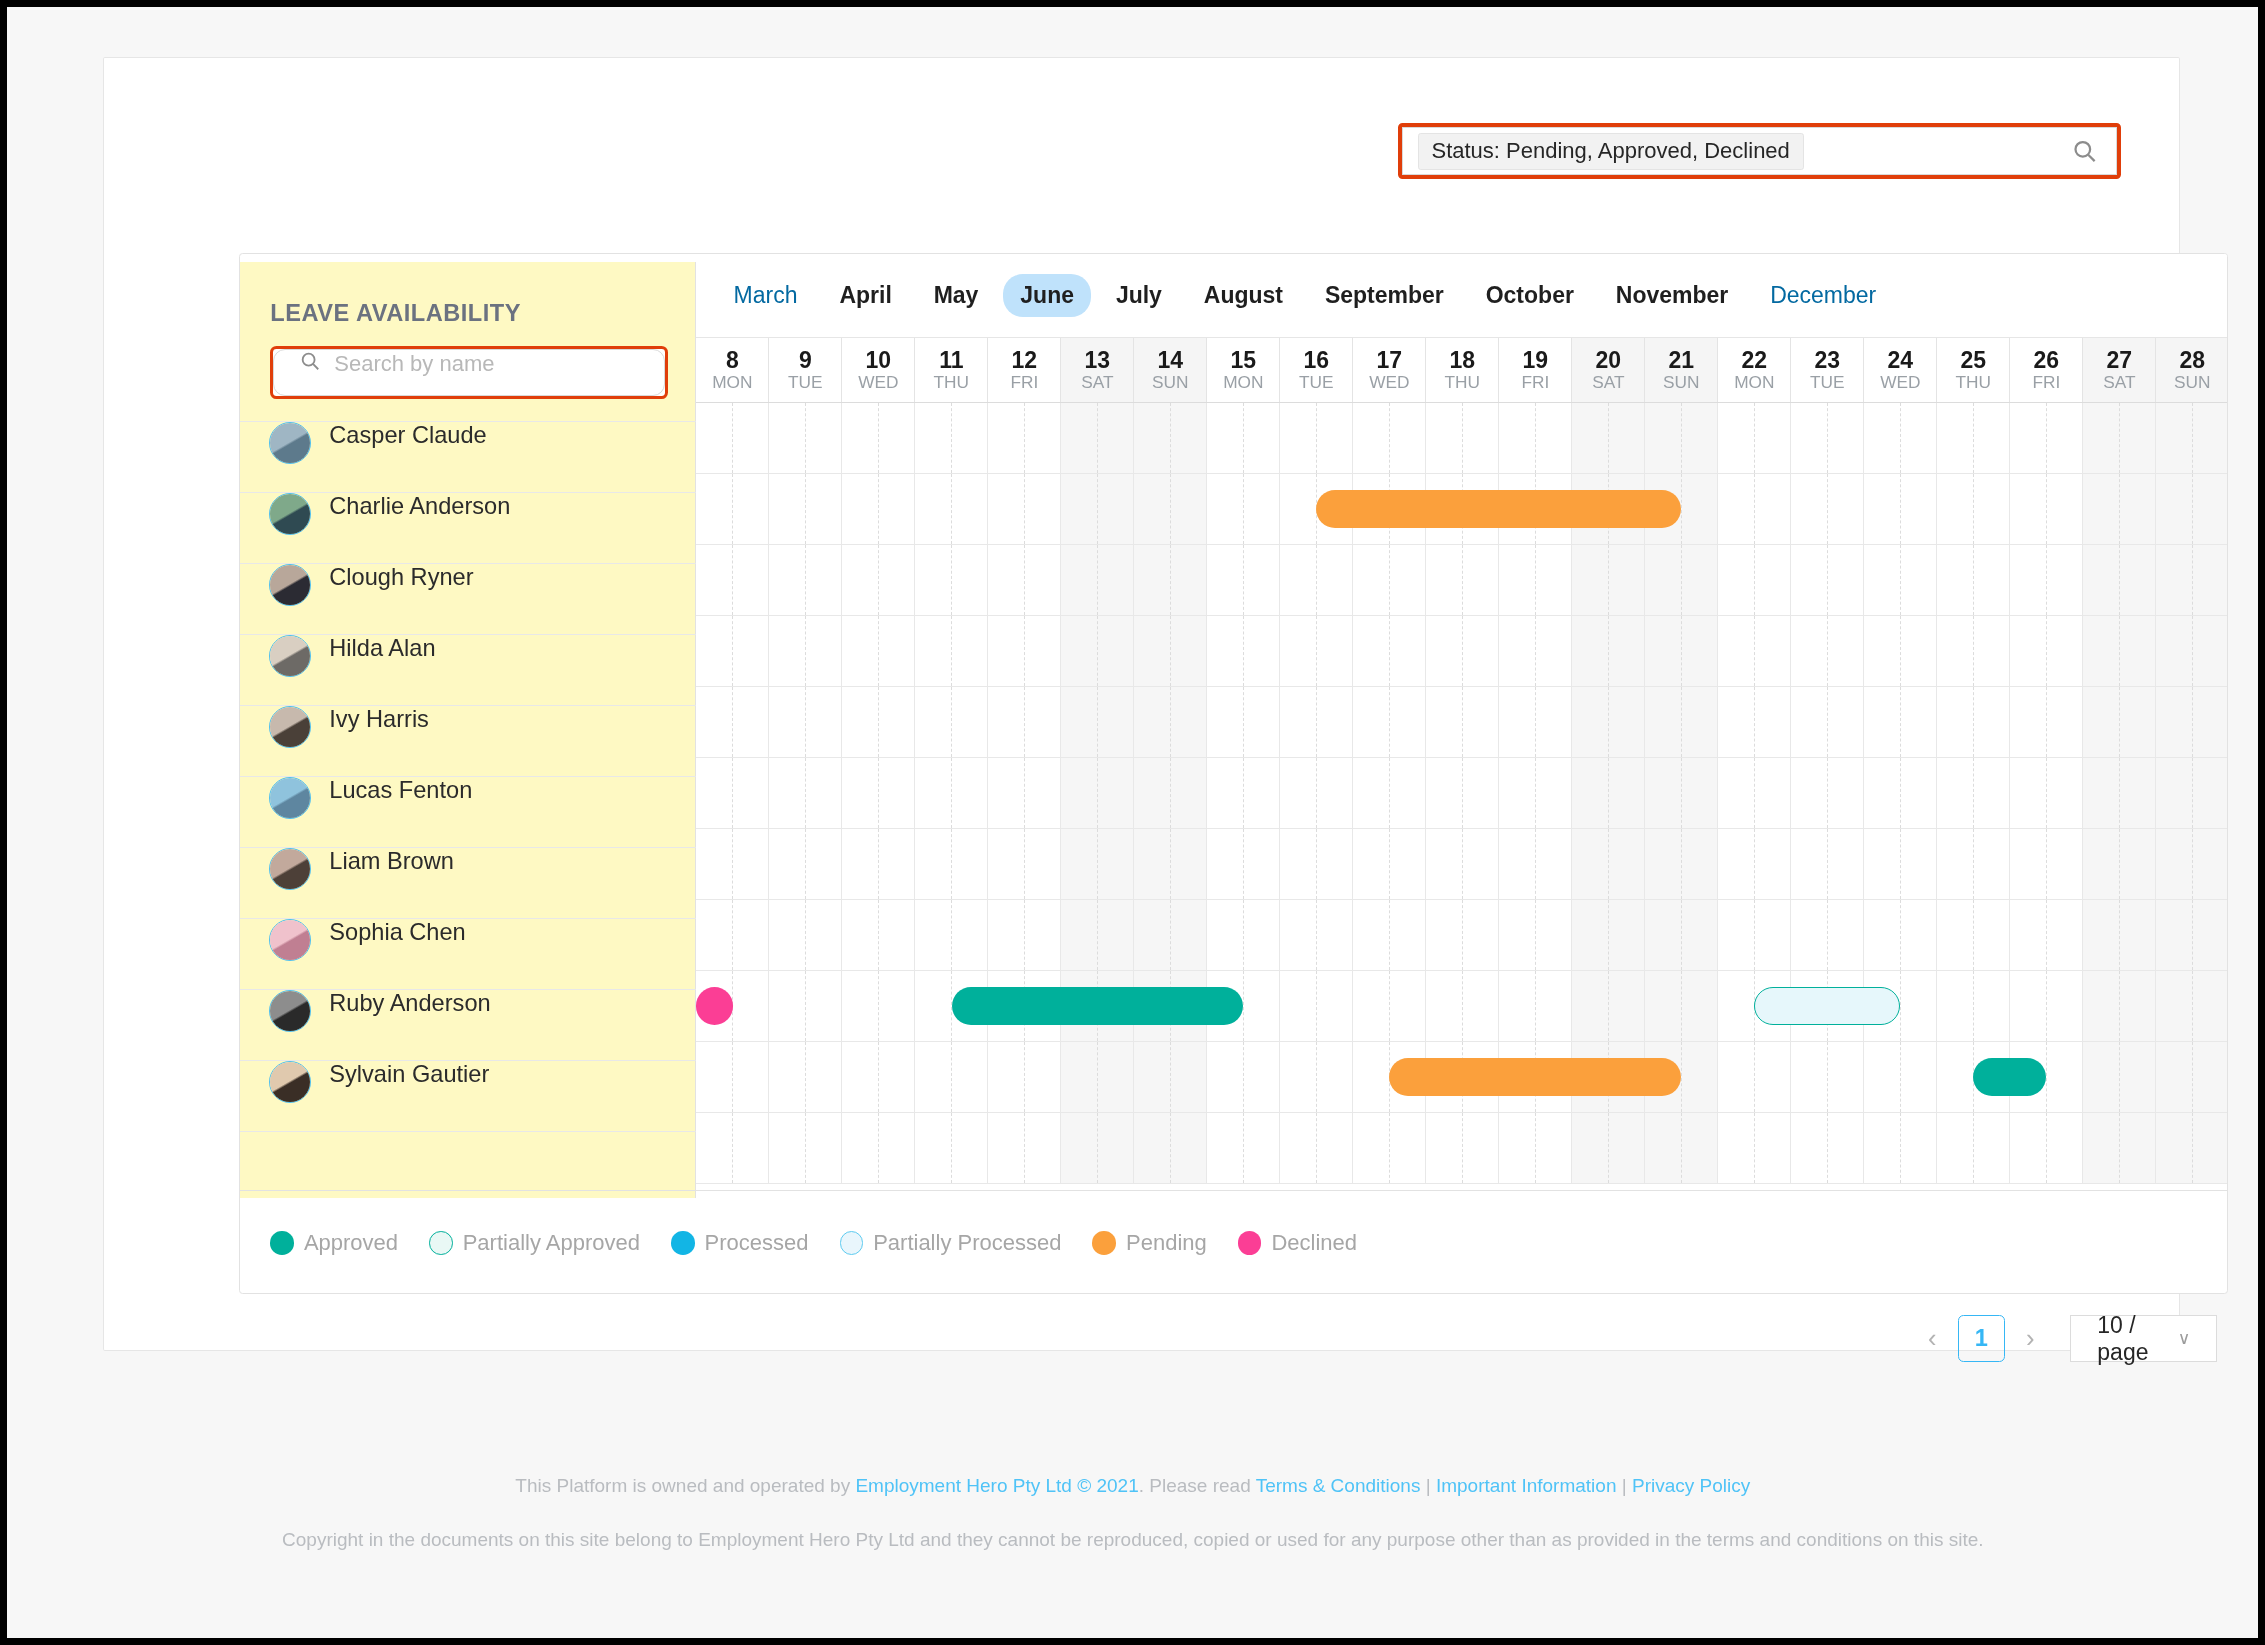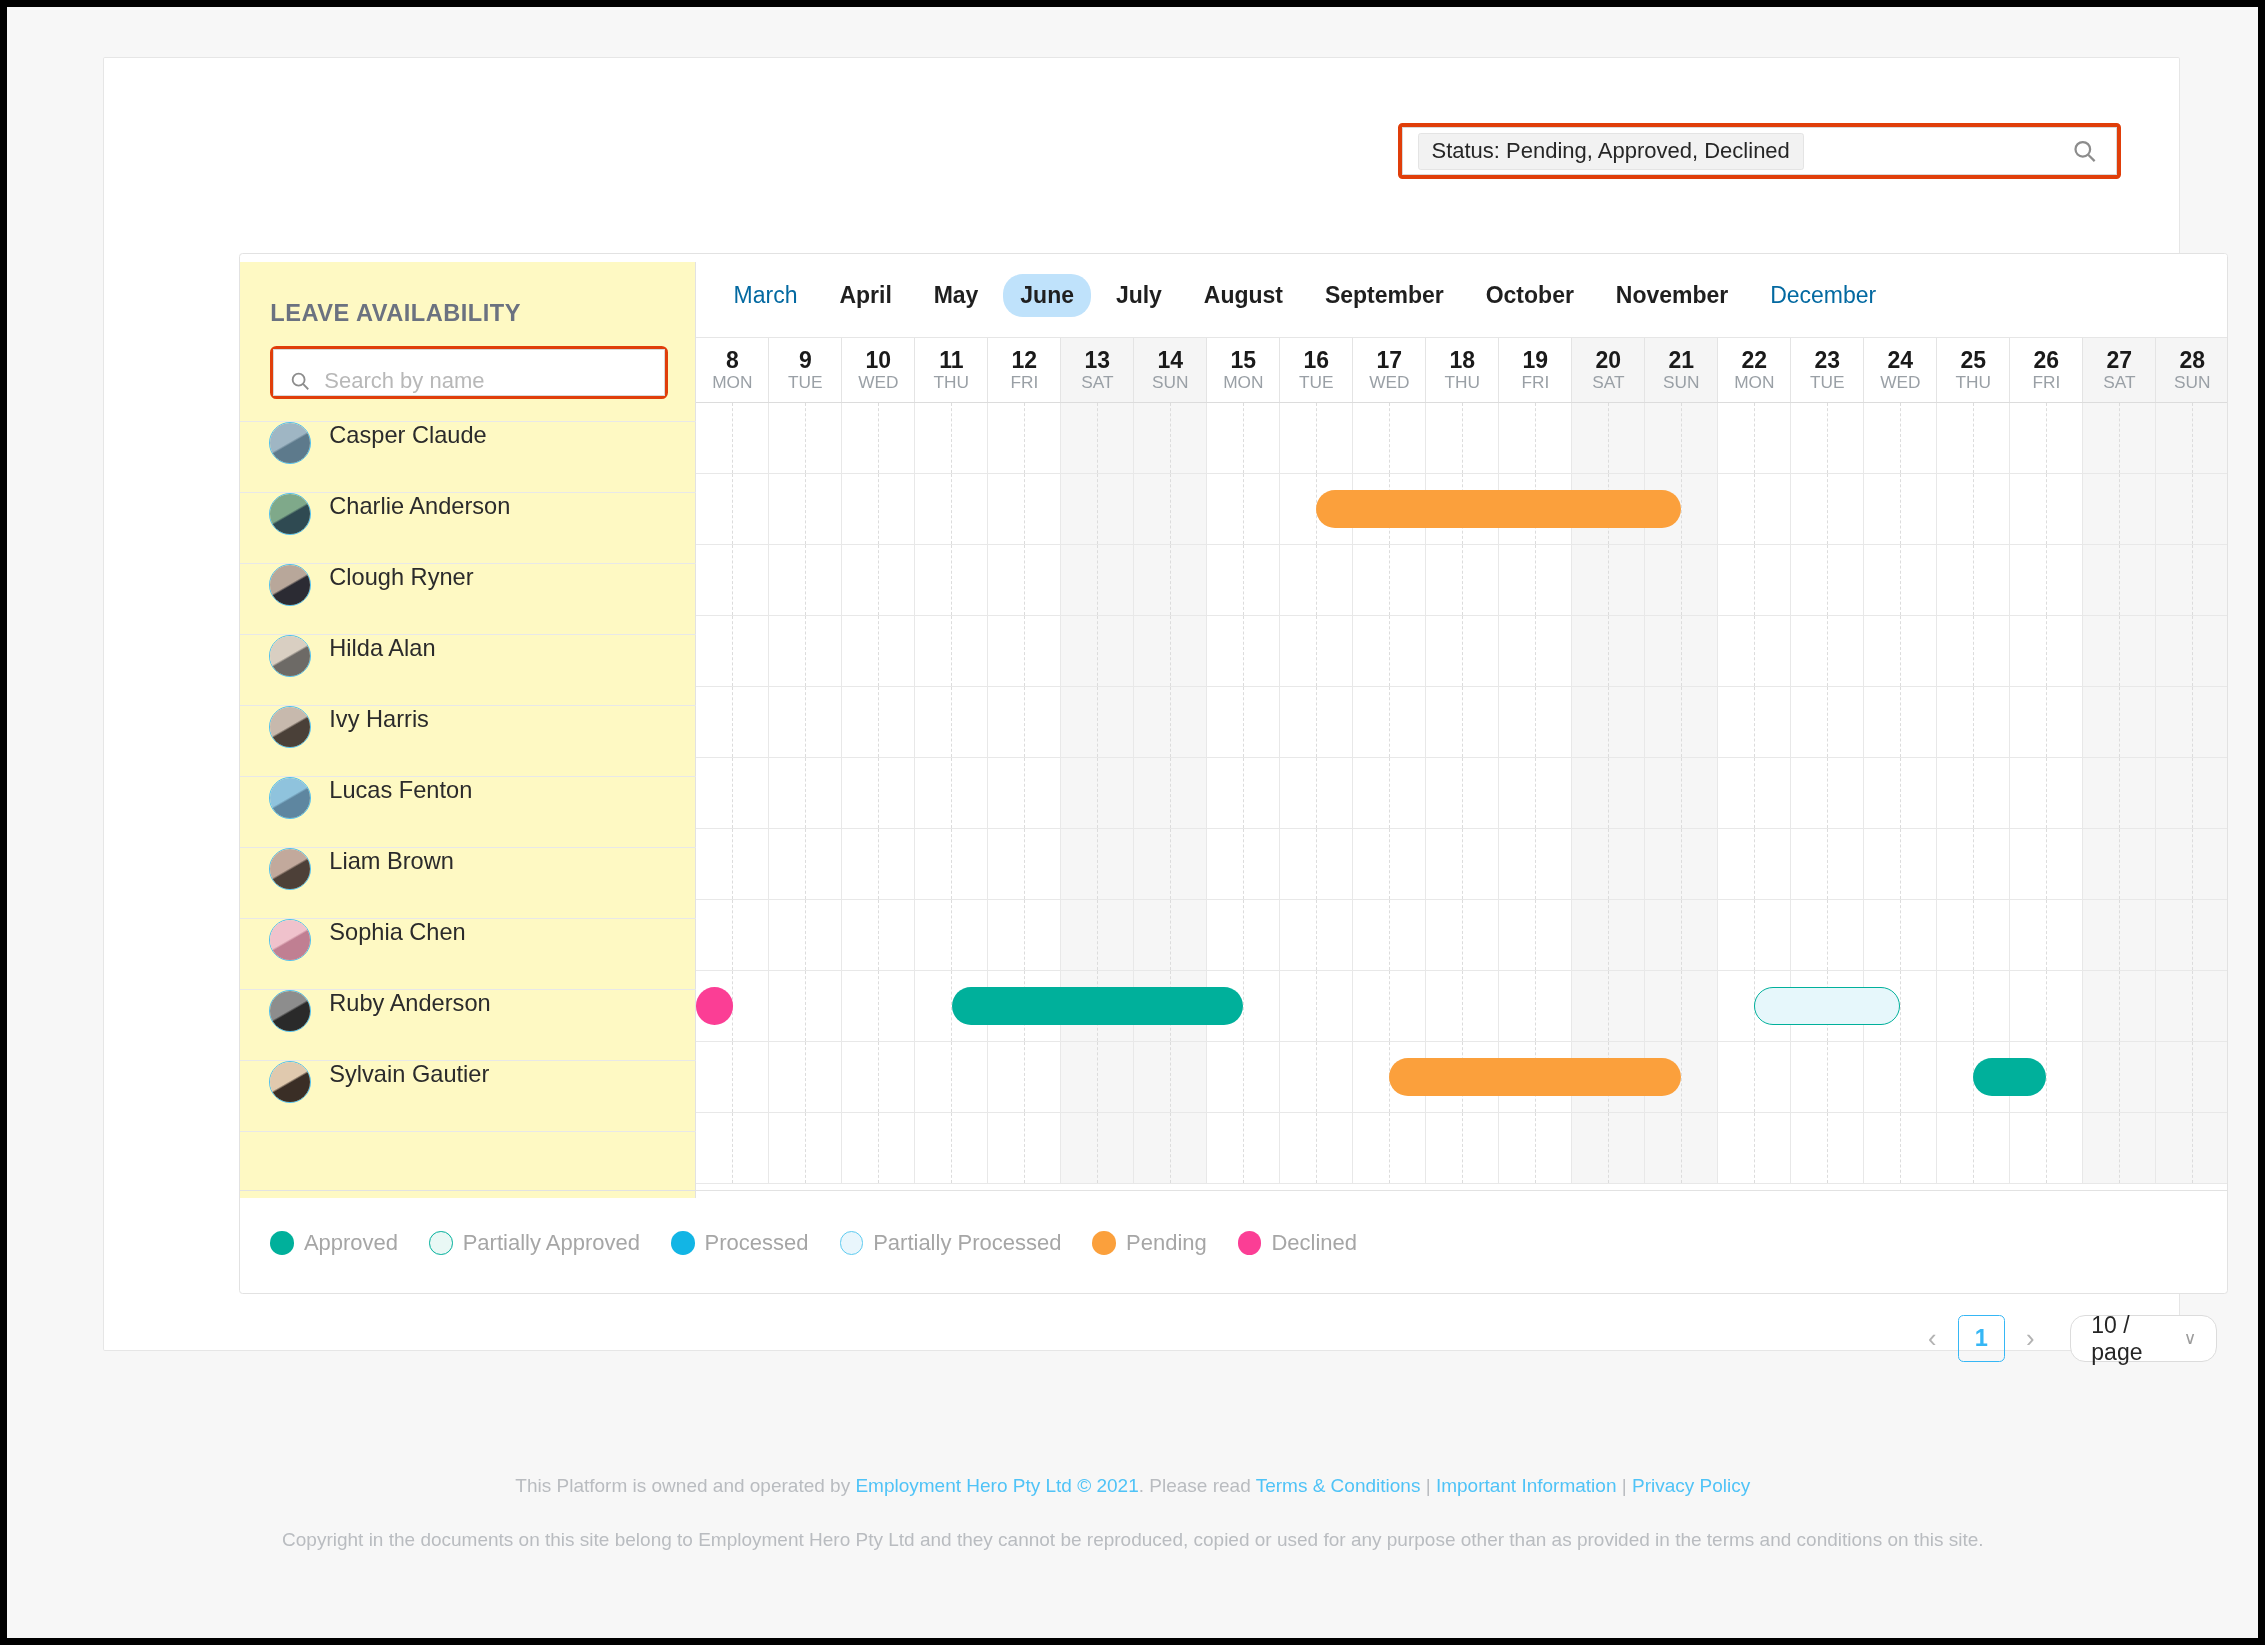--- a/index.html
+++ b/index.html
@@ -97,23 +97,23 @@
     position: absolute;
     left: 30px; top: 84px;
     width: 398px; height: 53px;
     border: 3.6px solid #e03e0a;
     border-radius: 6.4px;
     background: #fff;
   }
   .name-search-inner {
     position: absolute; inset: 0;
     border: 0.9px solid #d9d9d9;
-    border-radius: 0;
-    display: flex; align-items: flex-end;
-    padding-left: 15px;
+    border-radius: 12px;
+    display: flex; align-items: flex-start;
+    padding-left: 25px;
     background: #fff;
   }
   .name-search-inner svg { width: 22px; height: 22px; color: #8c8c8c; flex: 0 0 auto; }
   .name-search-inner input {
     border: 0; outline: 0;
     font-size: 22px;
     font-family: "Liberation Sans", sans-serif;
     color: #262626;
     margin-left: 11px;
     width: 300px;
@@ -272,23 +272,23 @@
     border-radius: 5.5px;
     display: flex; align-items: center; justify-content: center;
     color: #36b7f5;
     font-size: 23.6px; font-weight: bold;
     cursor: pointer;
   }
   .pg-select {
     margin-left: 20px;
     width: 147px; height: 47px;
     border: 0.9px solid #dcdcdc;
-    border-radius: 15px;
+    border-radius: 0;
     display: flex; align-items: center; justify-content: space-between;
-    padding: 0 20px;
+    padding: 0 26px;
     font-size: 23px; color: #262626;
     cursor: pointer;
     background: #fff;
   }
   .pg-select .chev { color: #9c9c9c; font-size: 17.3px; }
 
   
   .footer {
     position: absolute;
     left: 0; top: 1464px;

